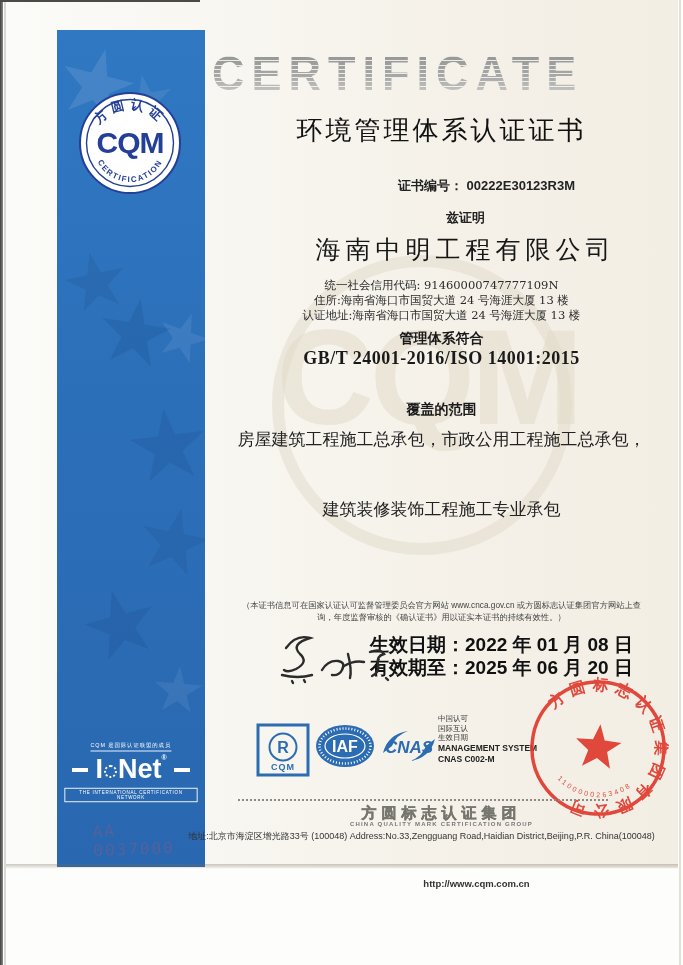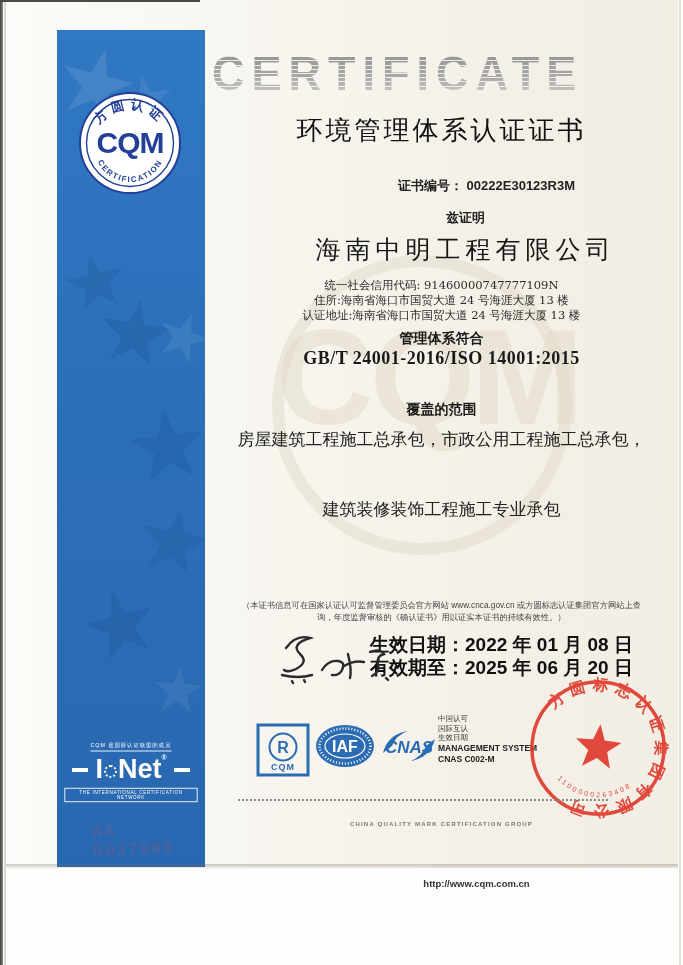--- a/index.html
+++ b/index.html
@@ -222,21 +222,23 @@
     </defs>
     <text font-size="15.5" font-weight="700" fill="#e03a2e" letter-spacing="6.5" font-family="Liberation Sans,sans-serif">
       <textPath href="#stamp-text-arc" startOffset="2%">方圆标志认证集团有限公司</textPath>
     </text>
     <text font-size="7" fill="#e03a2e" letter-spacing="2.5" font-family="Liberation Sans,sans-serif">
       <textPath href="#stamp-num-arc" startOffset="22%">1100000263408</textPath>
     </text>
   </svg>
 
   <div class="dotted-sep"></div>
+  <div class="footer-org">方圆标志认证集团</div>
   <div class="footer-org-en">CHINA QUALITY MARK CERTIFICATION GROUP</div>
+  <div class="footer-addr">地址:北京市海淀区增光路33号 (100048)  Address:No.33,Zengguang Road,Haidian District,Beijing,P.R. China(100048)</div>
   <div class="footer-url">http://www.cqm.com.cn</div>
 
   <div class="paper-bottom-shadow"></div>
   <div class="scan-edge-left"></div>
   <div class="scan-edge-left2"></div>
   <div class="scan-edge-top"></div>
   <div class="scan-right-line"></div>
 
 </div>
 

